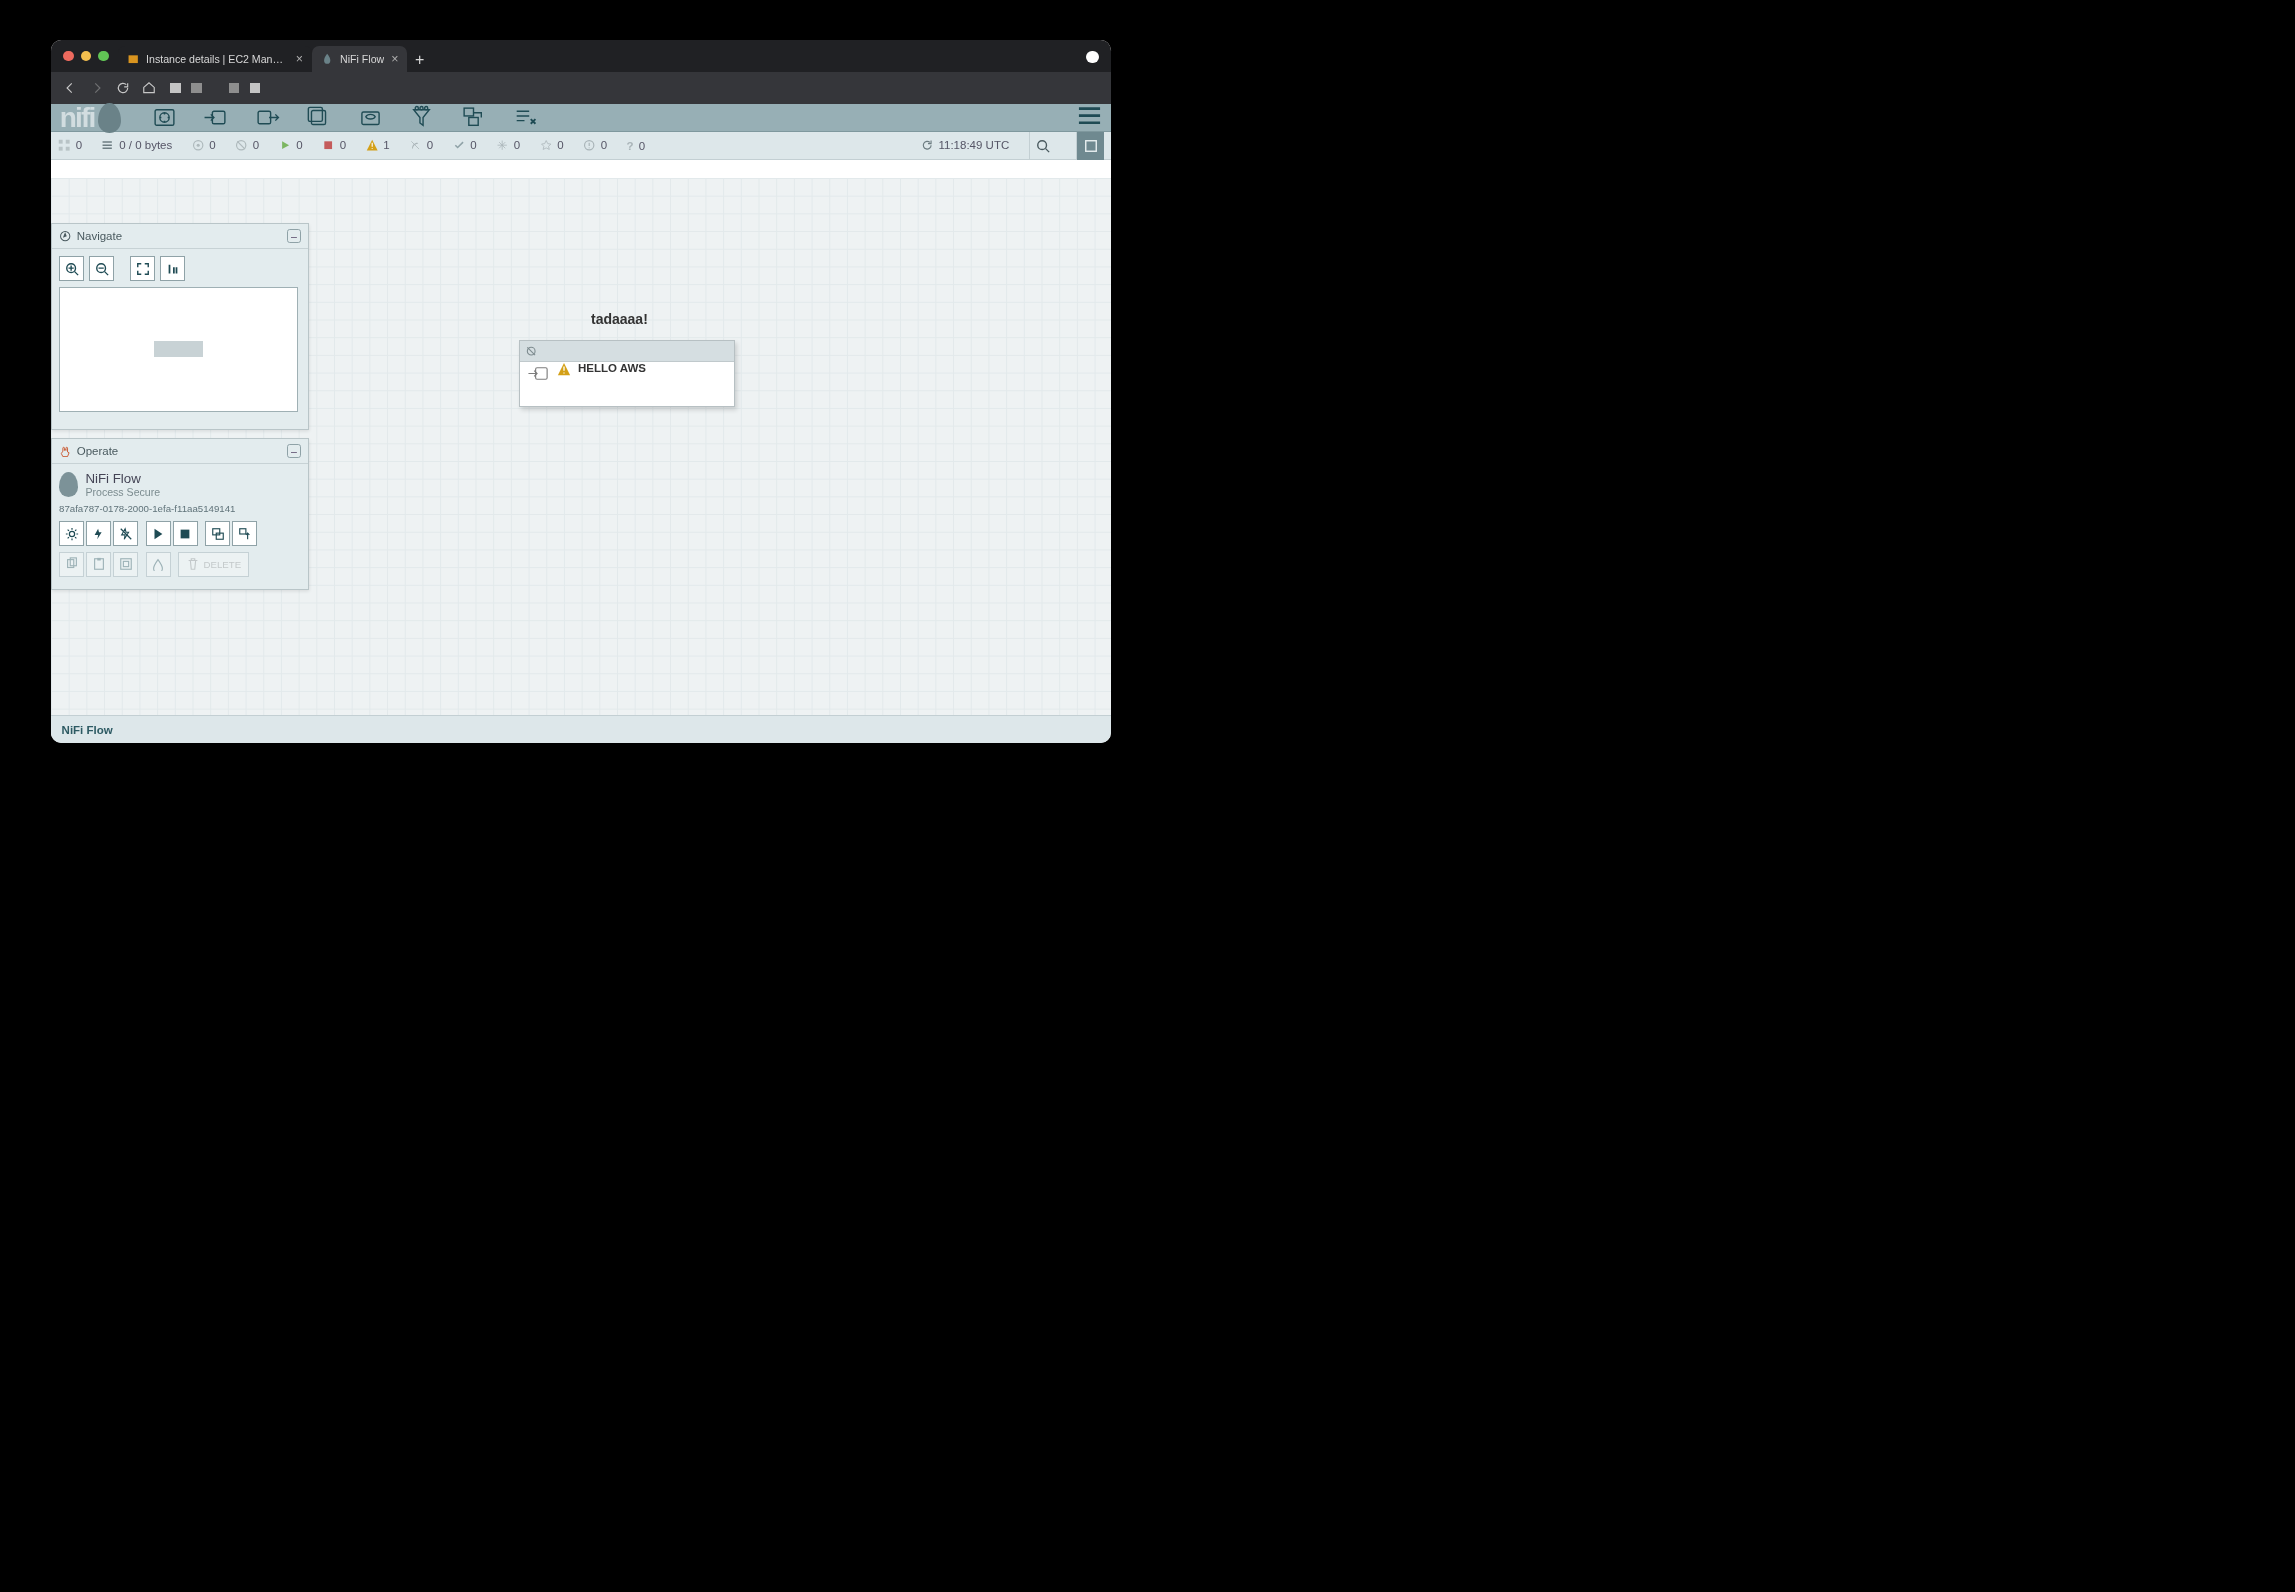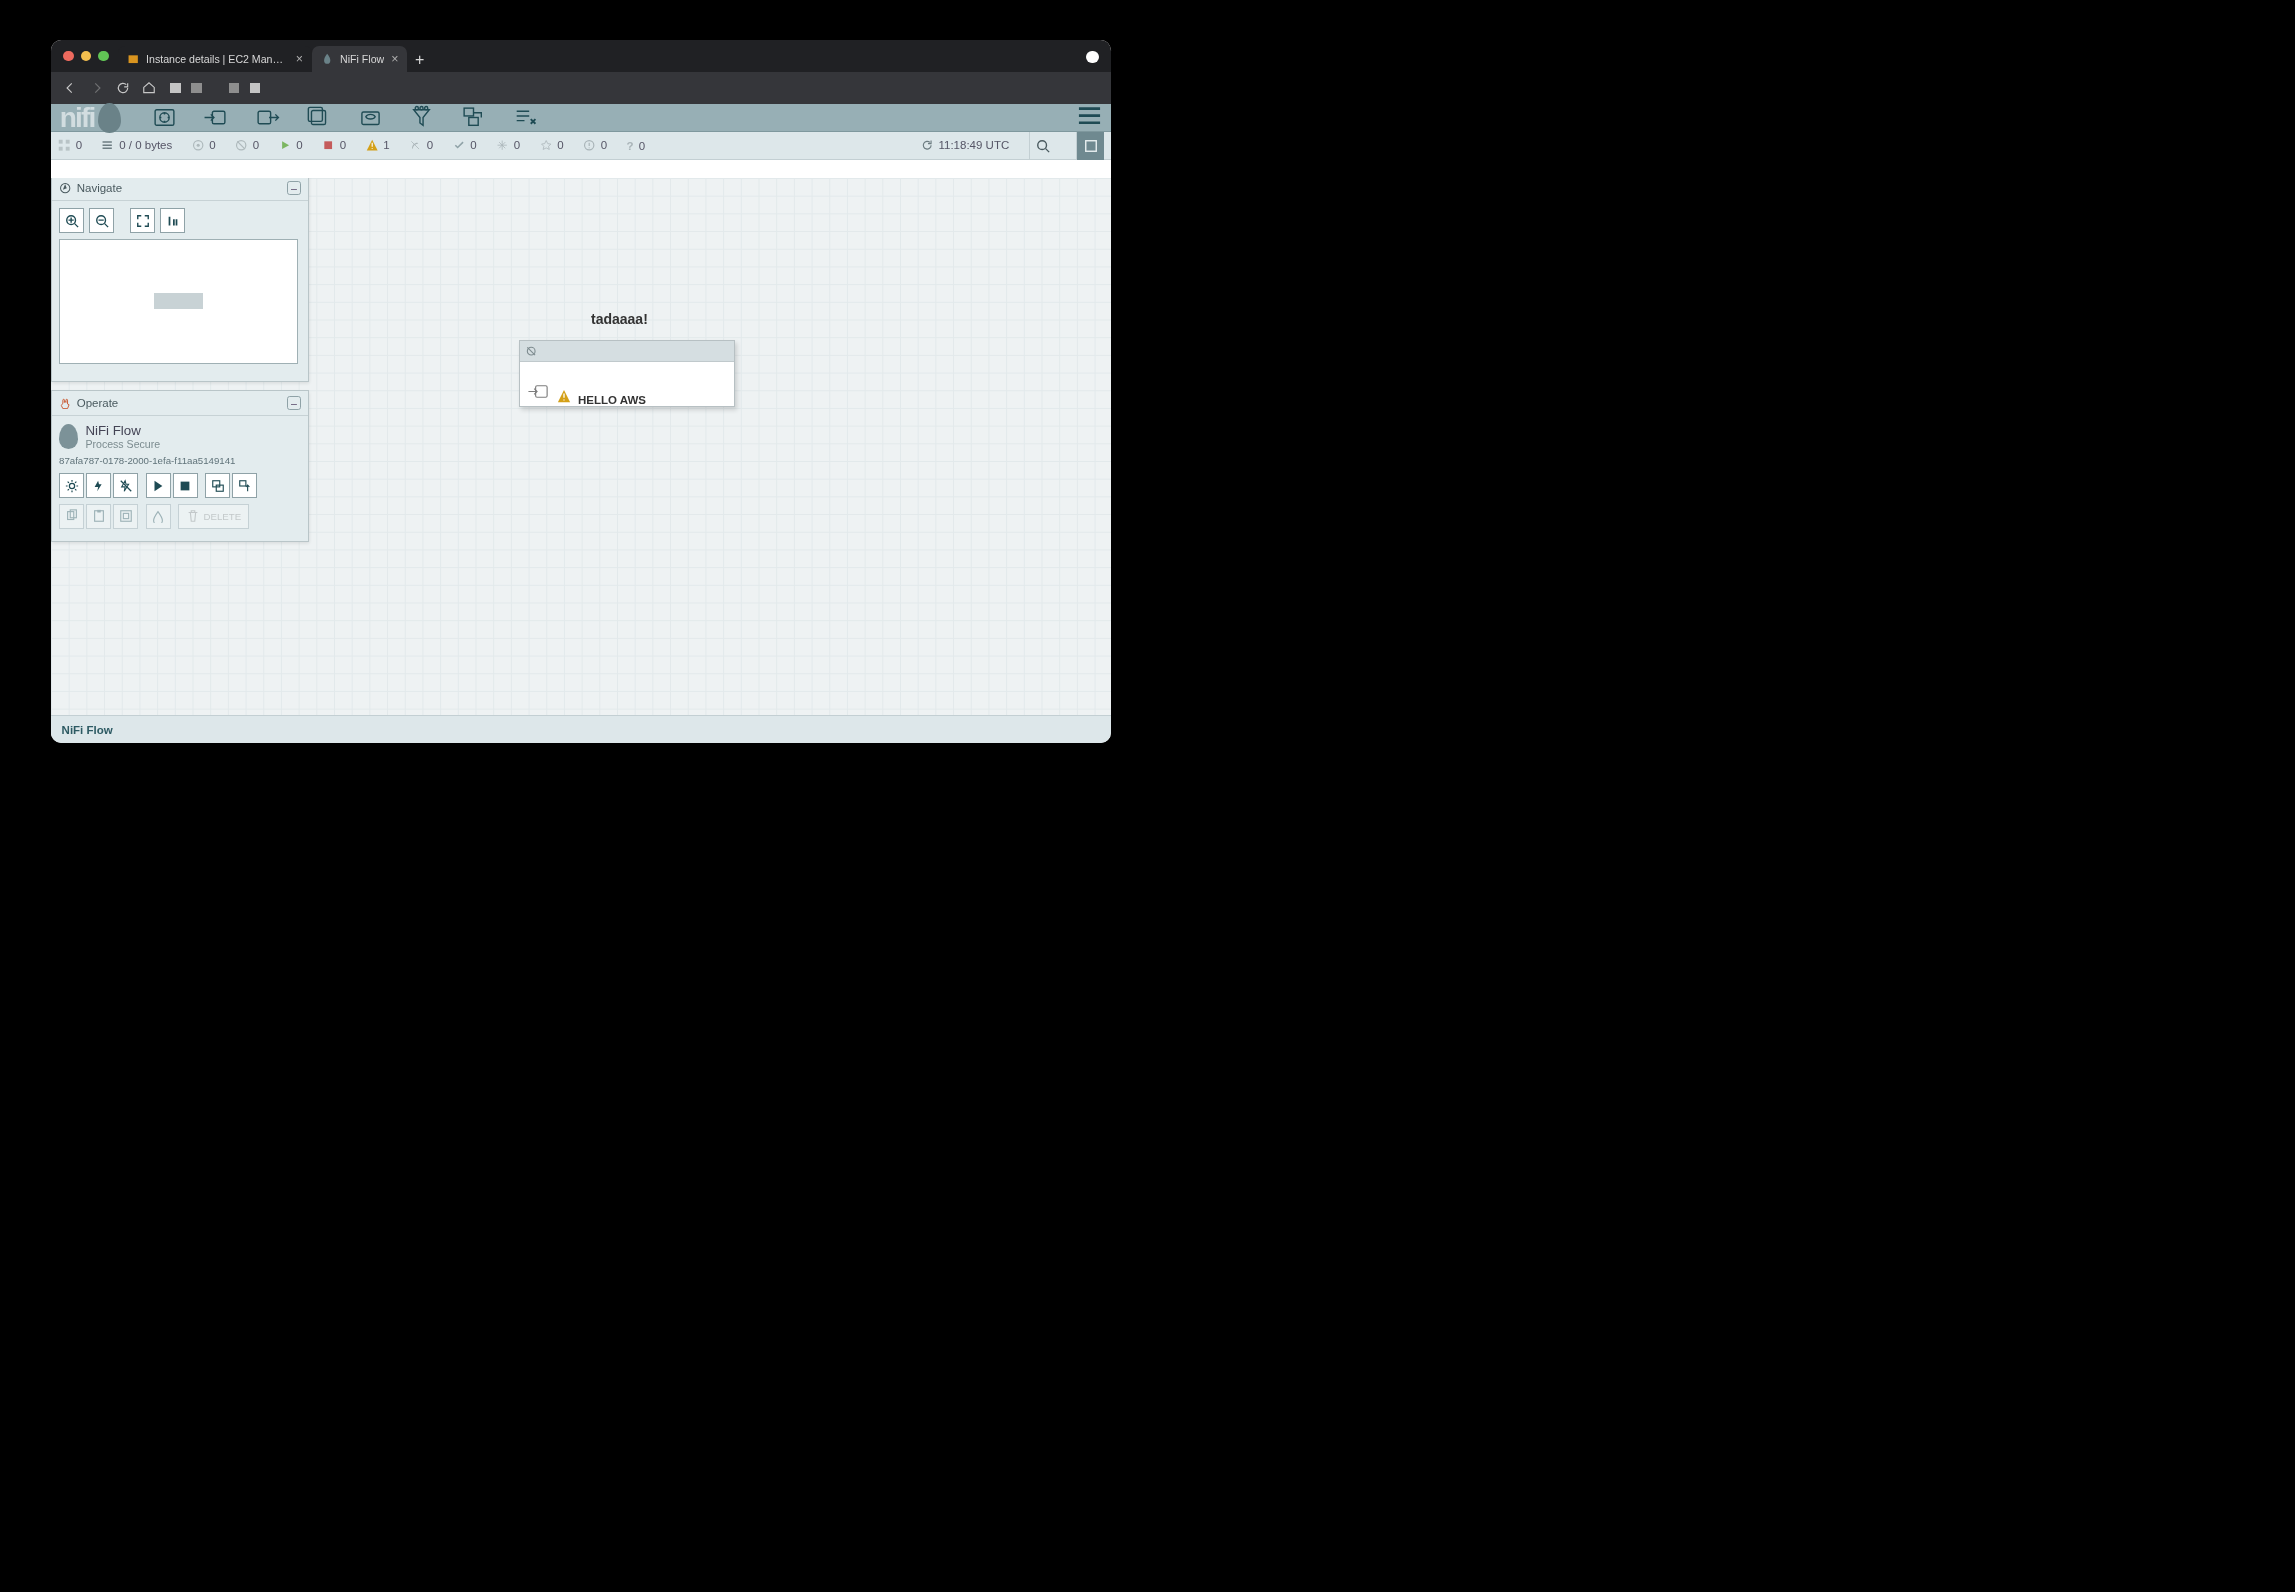--- a/index.html
+++ b/index.html
@@ -82,27 +82,27 @@
       linear-gradient(90deg, #e2e9eb 0.9px, transparent 0.9px);
     background-size: 17.7px 17.7px;
     overflow:hidden;
   }
   .floating-label { position:absolute; top:133px; left:540px; font-weight:700; color:#333;
                     font-size:14px; }
   .processor-box { position:absolute; top:162px; left:468px; width:216px; background:#fff;
                    border:0.9px solid #b7c0c3; box-shadow:1.8px 2.7px 4.4px rgba(0,0,0,0.15);}
   .processor-box .pbox-head { height:21px; background:#d5dee1; border-bottom:0.9px solid #c0c9cc;
                               display:flex; align-items:center; padding:0 5.3px;}
-  .processor-box .pbox-body { height:44px; display:flex; align-items:flex-end; gap:7px; padding:0 7px;}
+  .processor-box .pbox-body { height:44px; display:flex; align-items:flex-start; gap:7px; padding:0 7px;}
   .processor-box .pbox-body .inicon svg{ width:23px; height:23px; stroke:#7d7d7d; fill:none; stroke-width:1.6;}
   .processor-box .pbox-body .warn svg{ width:14px; height:14px;}
   .processor-box .pname { font-size:11.5px; font-weight:600; color:#333;}
   
   .panel { position:absolute; left:0; width:258px; background:#e3ecee; border:0.9px solid #b9c5c8;
-           box-shadow:0.9px 1.8px 3.5px rgba(0,0,0,0.1); font-size:11.5px; color:#4a5a5f;}
+           box-shadow:0.9px 1.8px 3.5px rgba(0,0,0,0.1); font-size:11.5px; color:#4a5a5f;margin-top:48px;}
   .panel .phead { height:25px; display:flex; align-items:center; padding:0 7px; gap:5.3px;
                   border-bottom:0.9px solid #c7d2d5;}
   .panel .phead .collapse { margin-left:auto; width:14px; height:14px; border:0.9px solid #8fa2a7;
                             border-radius:2.7px; display:flex; align-items:center; justify-content:center;
                             font-size:10.6px; cursor:pointer; color:#546;}
   .panel .pbody { padding:7px; }
   .nav-panel   { top:-2.7px; height:207px; }
   .op-panel    { top:212px; }
   .mini { width:239px; height:125px; background:#fff; border:0.9px solid #9fb0b4; margin-top:5.3px;
           display:flex; align-items:center; justify-content:center;}

